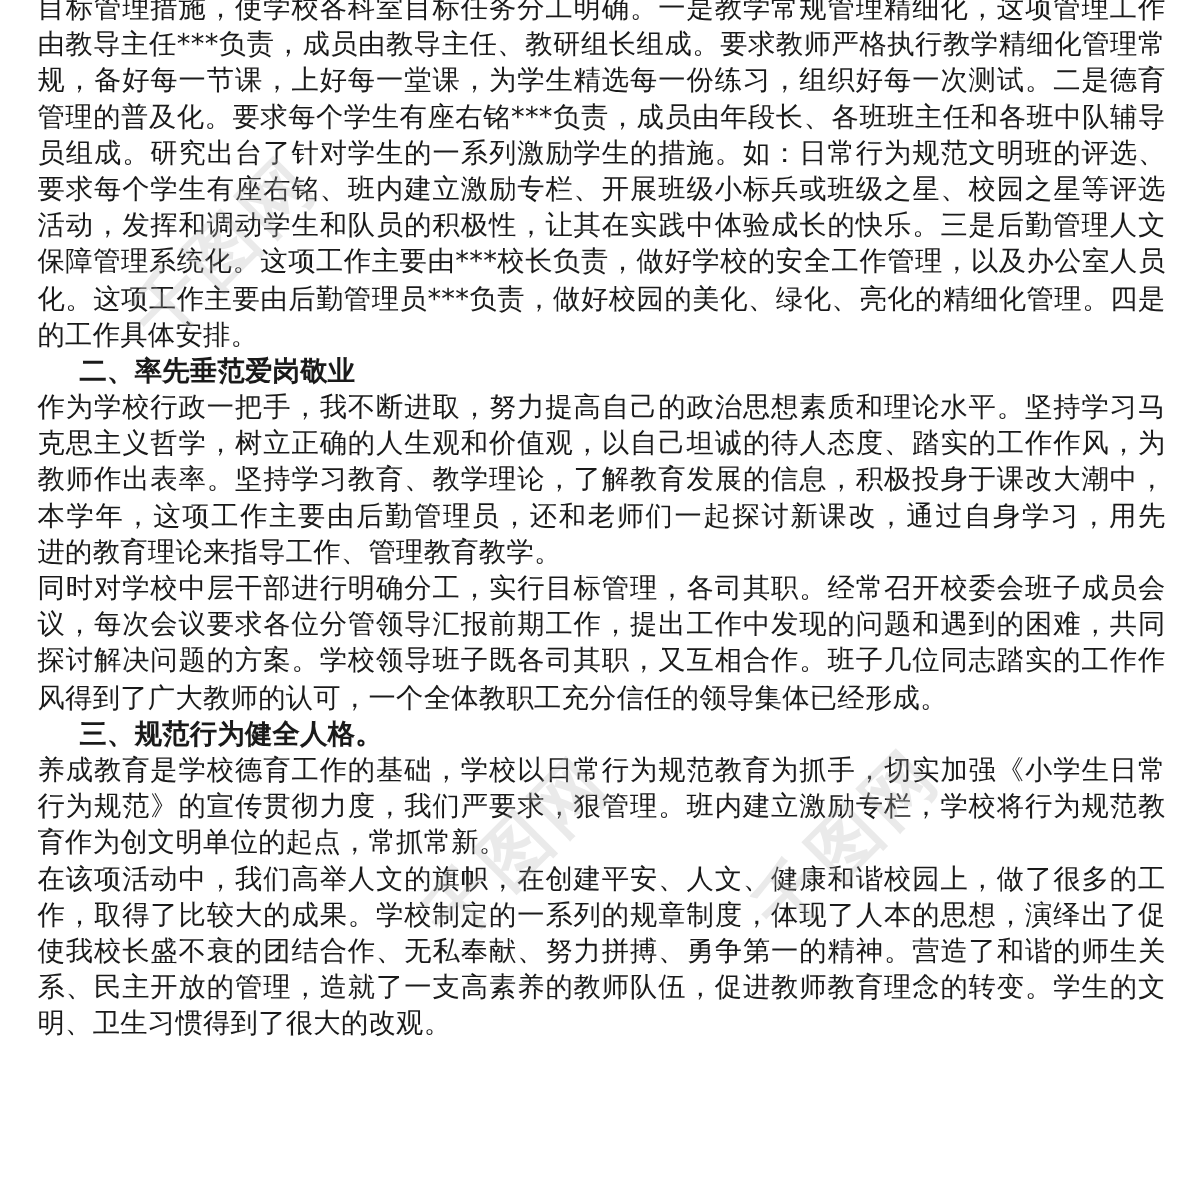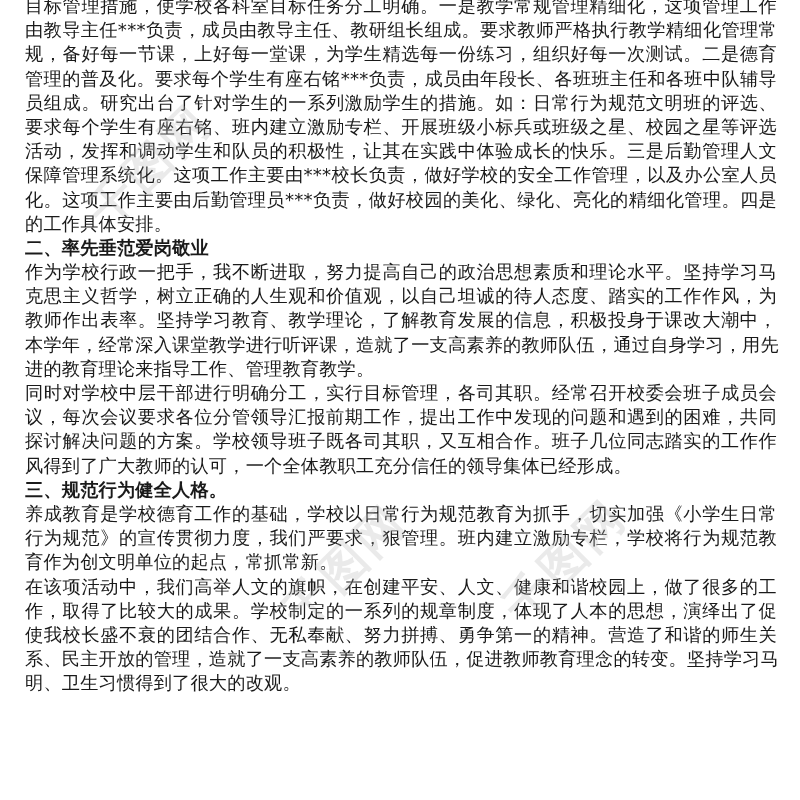--- a/index.html
+++ b/index.html
@@ -32,20 +32,21 @@
     .line {
       height: 24.2px;
       line-height: 24.2px;
       font-size: 18.2px;
       white-space: nowrap;
       letter-spacing: 0.2px;
       overflow: visible;
     }
     .line.heading {
       font-weight: bold;
+      margin-left: 28px;
     }
     .justify {
       text-align: justify;
       text-align-last: justify;
     }
     .watermark {
       position: absolute;
       color: rgba(180,180,180,0.28);
       font-size: 46px;
       font-weight: bold;
@@ -67,34 +68,34 @@
       <div class="line justify">员组成。研究出台了针对学生的一系列激励学生的措施。如：日常行为规范文明班的评选、</div>
       <div class="line justify">要求每个学生有座右铭、班内建立激励专栏、开展班级小标兵或班级之星、校园之星等评选</div>
       <div class="line justify">活动，发挥和调动学生和队员的积极性，让其在实践中体验成长的快乐。三是后勤管理人文</div>
       <div class="line justify">保障管理系统化。这项工作主要由***校长负责，做好学校的安全工作管理，以及办公室人员</div>
       <div class="line justify">化。这项工作主要由后勤管理员***负责，做好校园的美化、绿化、亮化的精细化管理。四是</div>
       <div class="line">的工作具体安排。</div>
       <div class="line heading">二、率先垂范爱岗敬业</div>
       <div class="line justify">作为学校行政一把手，我不断进取，努力提高自己的政治思想素质和理论水平。坚持学习马</div>
       <div class="line justify">克思主义哲学，树立正确的人生观和价值观，以自己坦诚的待人态度、踏实的工作作风，为</div>
       <div class="line justify">教师作出表率。坚持学习教育、教学理论，了解教育发展的信息，积极投身于课改大潮中，</div>
-      <div class="line justify">本学年，经常深入课堂教学进行听评课，造就了一支高素养的教师队伍，通过自身学习，用先</div>
+      <div class="line justify">本学年，这项工作主要由后勤管理员，还和老师们一起探讨新课改，通过自身学习，用先</div>
       <div class="line">进的教育理论来指导工作、管理教育教学。</div>
       <div class="line justify">同时对学校中层干部进行明确分工，实行目标管理，各司其职。经常召开校委会班子成员会</div>
       <div class="line justify">议，每次会议要求各位分管领导汇报前期工作，提出工作中发现的问题和遇到的困难，共同</div>
       <div class="line justify">探讨解决问题的方案。学校领导班子既各司其职，又互相合作。班子几位同志踏实的工作作</div>
       <div class="line">风得到了广大教师的认可，一个全体教职工充分信任的领导集体已经形成。</div>
       <div class="line heading">三、规范行为健全人格。</div>
       <div class="line justify">养成教育是学校德育工作的基础，学校以日常行为规范教育为抓手，切实加强《小学生日常</div>
       <div class="line justify">行为规范》的宣传贯彻力度，我们严要求，狠管理。班内建立激励专栏，学校将行为规范教</div>
       <div class="line">育作为创文明单位的起点，常抓常新。</div>
       <div class="line justify">在该项活动中，我们高举人文的旗帜，在创建平安、人文、健康和谐校园上，做了很多的工</div>
       <div class="line justify">作，取得了比较大的成果。学校制定的一系列的规章制度，体现了人本的思想，演绎出了促</div>
       <div class="line justify">使我校长盛不衰的团结合作、无私奉献、努力拼搏、勇争第一的精神。营造了和谐的师生关</div>
-      <div class="line justify">系、民主开放的管理，造就了一支高素养的教师队伍，促进教师教育理念的转变。坚持学习马</div>
+      <div class="line justify">系、民主开放的管理，造就了一支高素养的教师队伍，促进教师教育理念的转变。学生的文</div>
       <div class="line">明、卫生习惯得到了很大的改观。</div>
     </div>
   <div id="watermarks">
       <div class="watermark" style="left: 75px; top: 135px;">千图网</div>
       <div class="watermark" style="left: 270px; top: 535px;">千图网</div>
       <div class="watermark" style="left: 490px; top: 530px;">千图网</div>
     </div>
 </div>
 
 </body></html>

